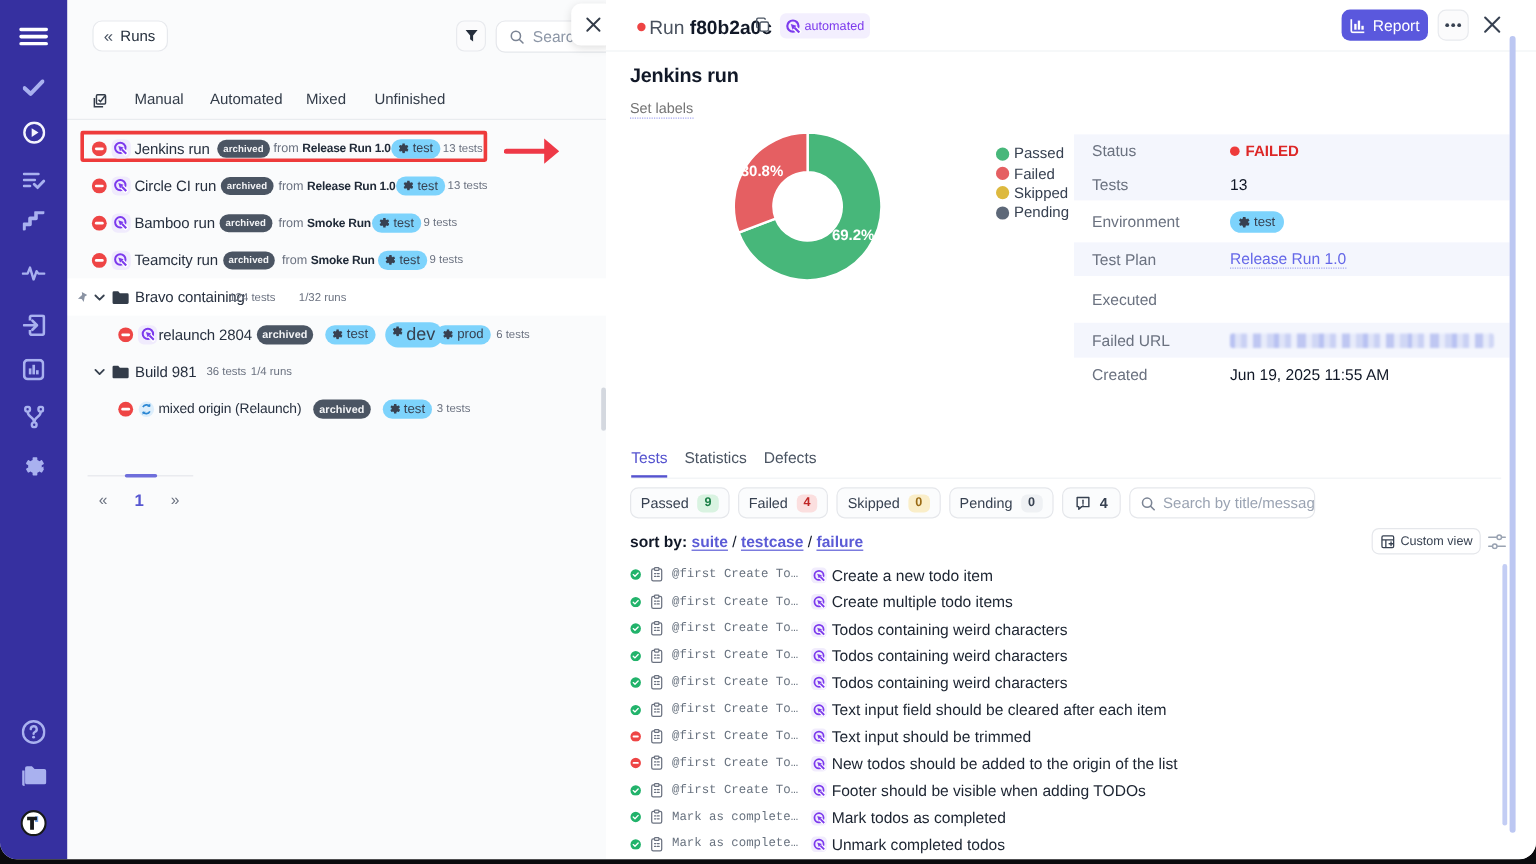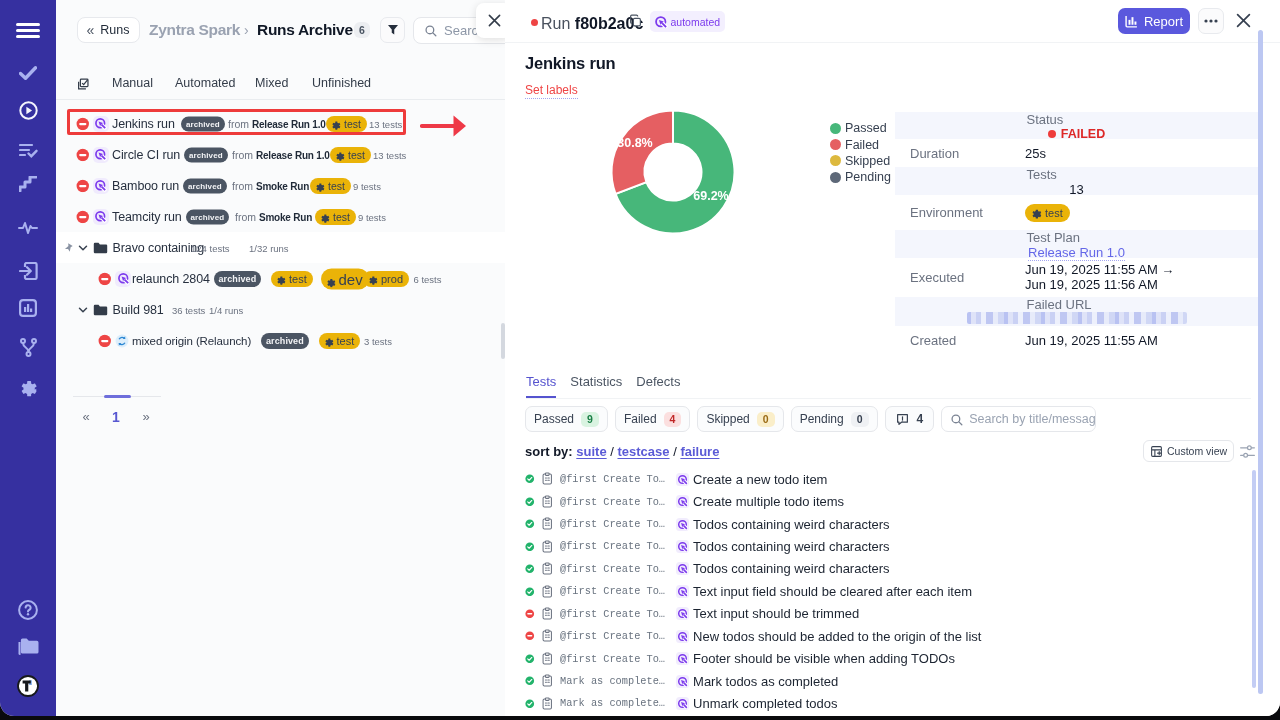--- a/index.html
+++ b/index.html
@@ -20,21 +20,21 @@
 .xcard { position:absolute; left:420px; top:3px; width:36px; height:35px; background:#fff; border-radius:8px; box-shadow:0 2px 8px rgba(0,0,0,.13); display:flex; align-items:center; justify-content:center; }
 .lp-tabs { position:absolute; left:0; top:57px; width:449px; height:43px; border-bottom:1px solid #e9ecef; }
 .lp-tabs .t { position:absolute; top:19px; font-size:12.5px; color:#333c49; font-weight:500; }
 .lp-tabs svg { position:absolute; }
 .rows { position:absolute; left:0; top:108px; width:449px; }
 .rrow { position:relative; height:31px; }
 .ttl { font-size:12.5px; color:#27303f; letter-spacing:-0.1px; }
 .pill-arch { background:#4b5563; color:#f3f4f6; font-size:8px; font-weight:600; border-radius:999px; padding:3px 5px; letter-spacing:0.1px; }
 .fromtx { font-size:10.5px; color:#6b7280; }
 .fromtx b { color:#1f2937; font-weight:700; font-size:10px; letter-spacing:-0.2px; }
-.envpill { background:#eab308; border-radius:999px; padding:2px 6px 2px 5px; font-size:10px; color:#374151; font-weight:500; display:flex; align-items:flex-end; gap:3px; }
+.envpill { background:#7dd3fc; border-radius:999px; padding:2px 6px 2px 5px; font-size:10px; color:#374151; font-weight:500; display:flex; align-items:flex-start; gap:3px; }
 .ntests { font-size:9.5px; color:#6b7280; }
 .gr-row { background:#fff; }
 .ricL { width:16px; height:16px; background:#f0ebfd; border-radius:5px; display:flex; align-items:center; justify-content:center; }
 .gr-meta { font-size:9.5px; color:#6b7280; }
 .hl-box { position:absolute; left:11px; top:1px; width:339px; height:26px; border:3px solid #ee3b3b; border-radius:2px; }
 .pager { position:absolute; left:0; top:393px; width:449px; }
 .pgline { position:absolute; left:17px; top:3px; width:88px; height:1px; background:#e5e7eb; }
 .pgact { position:absolute; left:48px; top:1.5px; width:27px; height:3.5px; background:#6e6edb; border-radius:2px; }
 .pgbtns { position:absolute; left:15px; top:10px; display:flex; }
 .pgbtns span { width:30px; text-align:center; font-size:13px; color:#6b7280; padding:6px 0; }
@@ -46,30 +46,30 @@
 .rp-head { position:absolute; left:0; top:0; width:775px; height:43px; border-bottom:1px solid #f1f3f5; }
 .rundot { position:absolute; left:26px; top:19px; width:7px; height:7px; border-radius:50%; background:#ee4444; }
 .runlbl { position:absolute; left:36px; top:14.5px; font-size:16px; color:#49515e; }
 .runlbl b { color:#111827; font-weight:700; }
 .cpy { position:absolute; left:124px; top:14px; }
 .autop { position:absolute; left:145px; top:11px; height:21px; background:#f3effe; border-radius:5px; display:flex; align-items:center; padding:0 5px 0 4px; gap:3px; font-size:10.5px; font-weight:500; color:#7c3aed; }
 .btn-report { position:absolute; left:613px; top:8px; width:72px; height:26px; background:#5a58dd; border-radius:7px; color:#fff; font-size:13px; font-weight:500; display:flex; align-items:center; justify-content:center; gap:6px; }
 .btn-dots { position:absolute; left:693px; top:8px; width:26px; height:26px; background:#fbfbfc; border:1px solid #e8eaee; border-radius:7px; display:flex; align-items:center; justify-content:center; }
 .btn-x { position:absolute; left:731px; top:12.5px; }
 .rtitle { position:absolute; left:20px; top:54px; font-size:16.5px; font-weight:700; color:#111827; letter-spacing:-0.2px; }
-.setlabels { position:absolute; left:20px; top:83px; font-size:12px; color:#ef4444; border-bottom:1.5px dotted #a3a6f0; padding-bottom:1px; }
+.setlabels { position:absolute; left:20px; top:83px; font-size:12px; color:#737373; border-bottom:1.5px dotted #a3a6f0; padding-bottom:1px; }
 .legend { position:absolute; left:325px; top:120px; }
 .leg { display:flex; align-items:center; gap:4px; height:16.4px; font-size:12.5px; color:#374151; }
 .leg i { width:11px; height:11px; border-radius:50%; }
 
 .stable { position:absolute; left:390px; top:112px; width:363px; }
 .srow { display:flex; }
 .srow .k { width:130px; padding-left:15px; font-size:13px; color:#6b7280; }
 .srow .v { font-size:13px; color:#111827; }
-.srow.alt { background:#f4f6fd;flex-direction:column; }
+.srow.alt { background:#f4f6fd; }
 
 .rtabs { position:absolute; left:21px; top:374px; width:725px; height:25px; border-bottom:1px solid #f1f3f5; display:flex; gap:14px; }
 .rtabs .tb { font-size:13px; color:#4b5563; font-weight:500; padding-bottom:8px; }
 .rtabs .on { color:#5553cf; border-bottom:2px solid #5553cf; }
 
 .chips { position:absolute; left:20px; top:406px; display:flex; gap:7px; }
 .chip { height:26px; background:#fbfcfd; border:1px solid #e5e7eb; border-radius:7px; display:flex; align-items:center; padding:0 8px; gap:7px; font-size:12px; color:#374151; font-weight:500; }
 .cnt { font-size:10.5px; font-weight:600; border-radius:5px; padding:1.5px 6px; }
 .cnt.g { background:#d9f3e1; color:#1a7f46; }
 .cnt.r { background:#fbdfdf; color:#c02626; }
@@ -125,26 +125,20 @@
           <path d="M2 21 A2 2 0 0 1 0.5 19 V5 A2 2 0 0 1 2.5 3 H8.6 L11 5.8 H21.5 A2 2 0 0 1 23.5 7.8 V19 a2 2 0 0 1 -2 2 z" fill="#333c49"></path>
         </g>
     <g id="magn">
           <circle cx="10" cy="10" r="6.5" fill="none" stroke="currentColor" stroke-width="2.2"></circle>
           <line x1="15" y1="15" x2="20" y2="20" stroke="currentColor" stroke-width="2.2" stroke-linecap="round"></line>
         </g>
   </defs>
     </svg>
   <div class="lpanel">
     <div class="btn-runs"><span style="font-size:14px;color:#4b5563">«</span>Runs</div>
-    <div class="crumb">
-      <span style="left:93px;font-size:15.5px;font-weight:700;color:#9aa2b1;letter-spacing:-0.3px">Zyntra Spark</span>
-      <span style="left:188px;font-size:14px;color:#9aa2b1">›</span>
-      <span style="left:201px;font-size:15.5px;font-weight:700;color:#101826;letter-spacing:-0.3px">Runs Archive</span>
-      <span style="left:298px" class="badge6">6</span>
-    </div>
     <div class="btn-filter">
         <svg width="12" height="12" viewBox="0 0 24 24">
           <path d="M2 2 h20 L14.5 11 v10 l-5 -3.6 V11 Z" fill="#252e3c"></path>
         </svg>
       </div>
     <div class="search-l"><svg width="13" height="13" viewBox="0 0 22 22" color="#7b8494" style="flex:none">
           <use href="#magn"></use>
         </svg>Search...</div>
     <div class="xcard">
         <svg width="13" height="13" viewBox="0 0 14 14">
@@ -358,43 +352,38 @@
       <div class="leg"><i style="background:#47b77a"></i>Passed</div>
       <div class="leg"><i style="background:#e55f62"></i>Failed</div>
       <div class="leg"><i style="background:#ddb93e"></i>Skipped</div>
       <div class="leg"><i style="background:#5d6878"></i>Pending</div>
     </div>
     <div class="stable">
       <div class="srow alt" style="height:27px;align-items:center">
           <span class="k">Status</span>
           <span class="v" style="display:flex;align-items:center;gap:5px;color:#dd2727;font-weight:700;font-size:12.5px"><i style="width:8px;height:8px;border-radius:50%;background:#ee3b3b"></i>FAILED</span>
         </div>
-      <div class="srow" style="height:28px;align-items:center">
-          <span class="k">Duration</span>
-          <span class="v">25s</span>
-        </div>
       <div class="srow alt" style="height:28px;align-items:center">
           <span class="k">Tests</span>
           <span class="v">13</span>
         </div>
       <div class="srow" style="height:35px;align-items:center">
           <span class="k">Environment</span>
           <span class="v">
             <span class="envpill" style="margin:0;padding:3px 7px 3px 6px;font-size:11px"><svg width="11" height="11" viewBox="0 0 24 24" style="color:#374151">
                 <use href="#gearS"></use>
               </svg>test</span>
           </span>
         </div>
       <div class="srow alt" style="height:28px;align-items:center">
           <span class="k">Test Plan</span>
           <span class="v" style="color:#6467e8;border-bottom:1.5px dotted #a3a6f0">Release Run 1.0</span>
         </div>
       <div class="srow" style="height:39px;align-items:center">
           <span class="k">Executed</span>
-          <span class="v" style="line-height:14.5px">Jun 19, 2025 11:55 AM →<br>Jun 19, 2025 11:56 AM</span>
         </div>
       <div class="srow alt" style="height:29px;align-items:center">
           <span class="k">Failed URL</span>
           <span class="v">
             <span class="blururl"></span>
           </span>
         </div>
       <div class="srow" style="height:28px;align-items:center">
           <span class="k">Created</span>
           <span class="v">Jun 19, 2025 11:55 AM</span>

